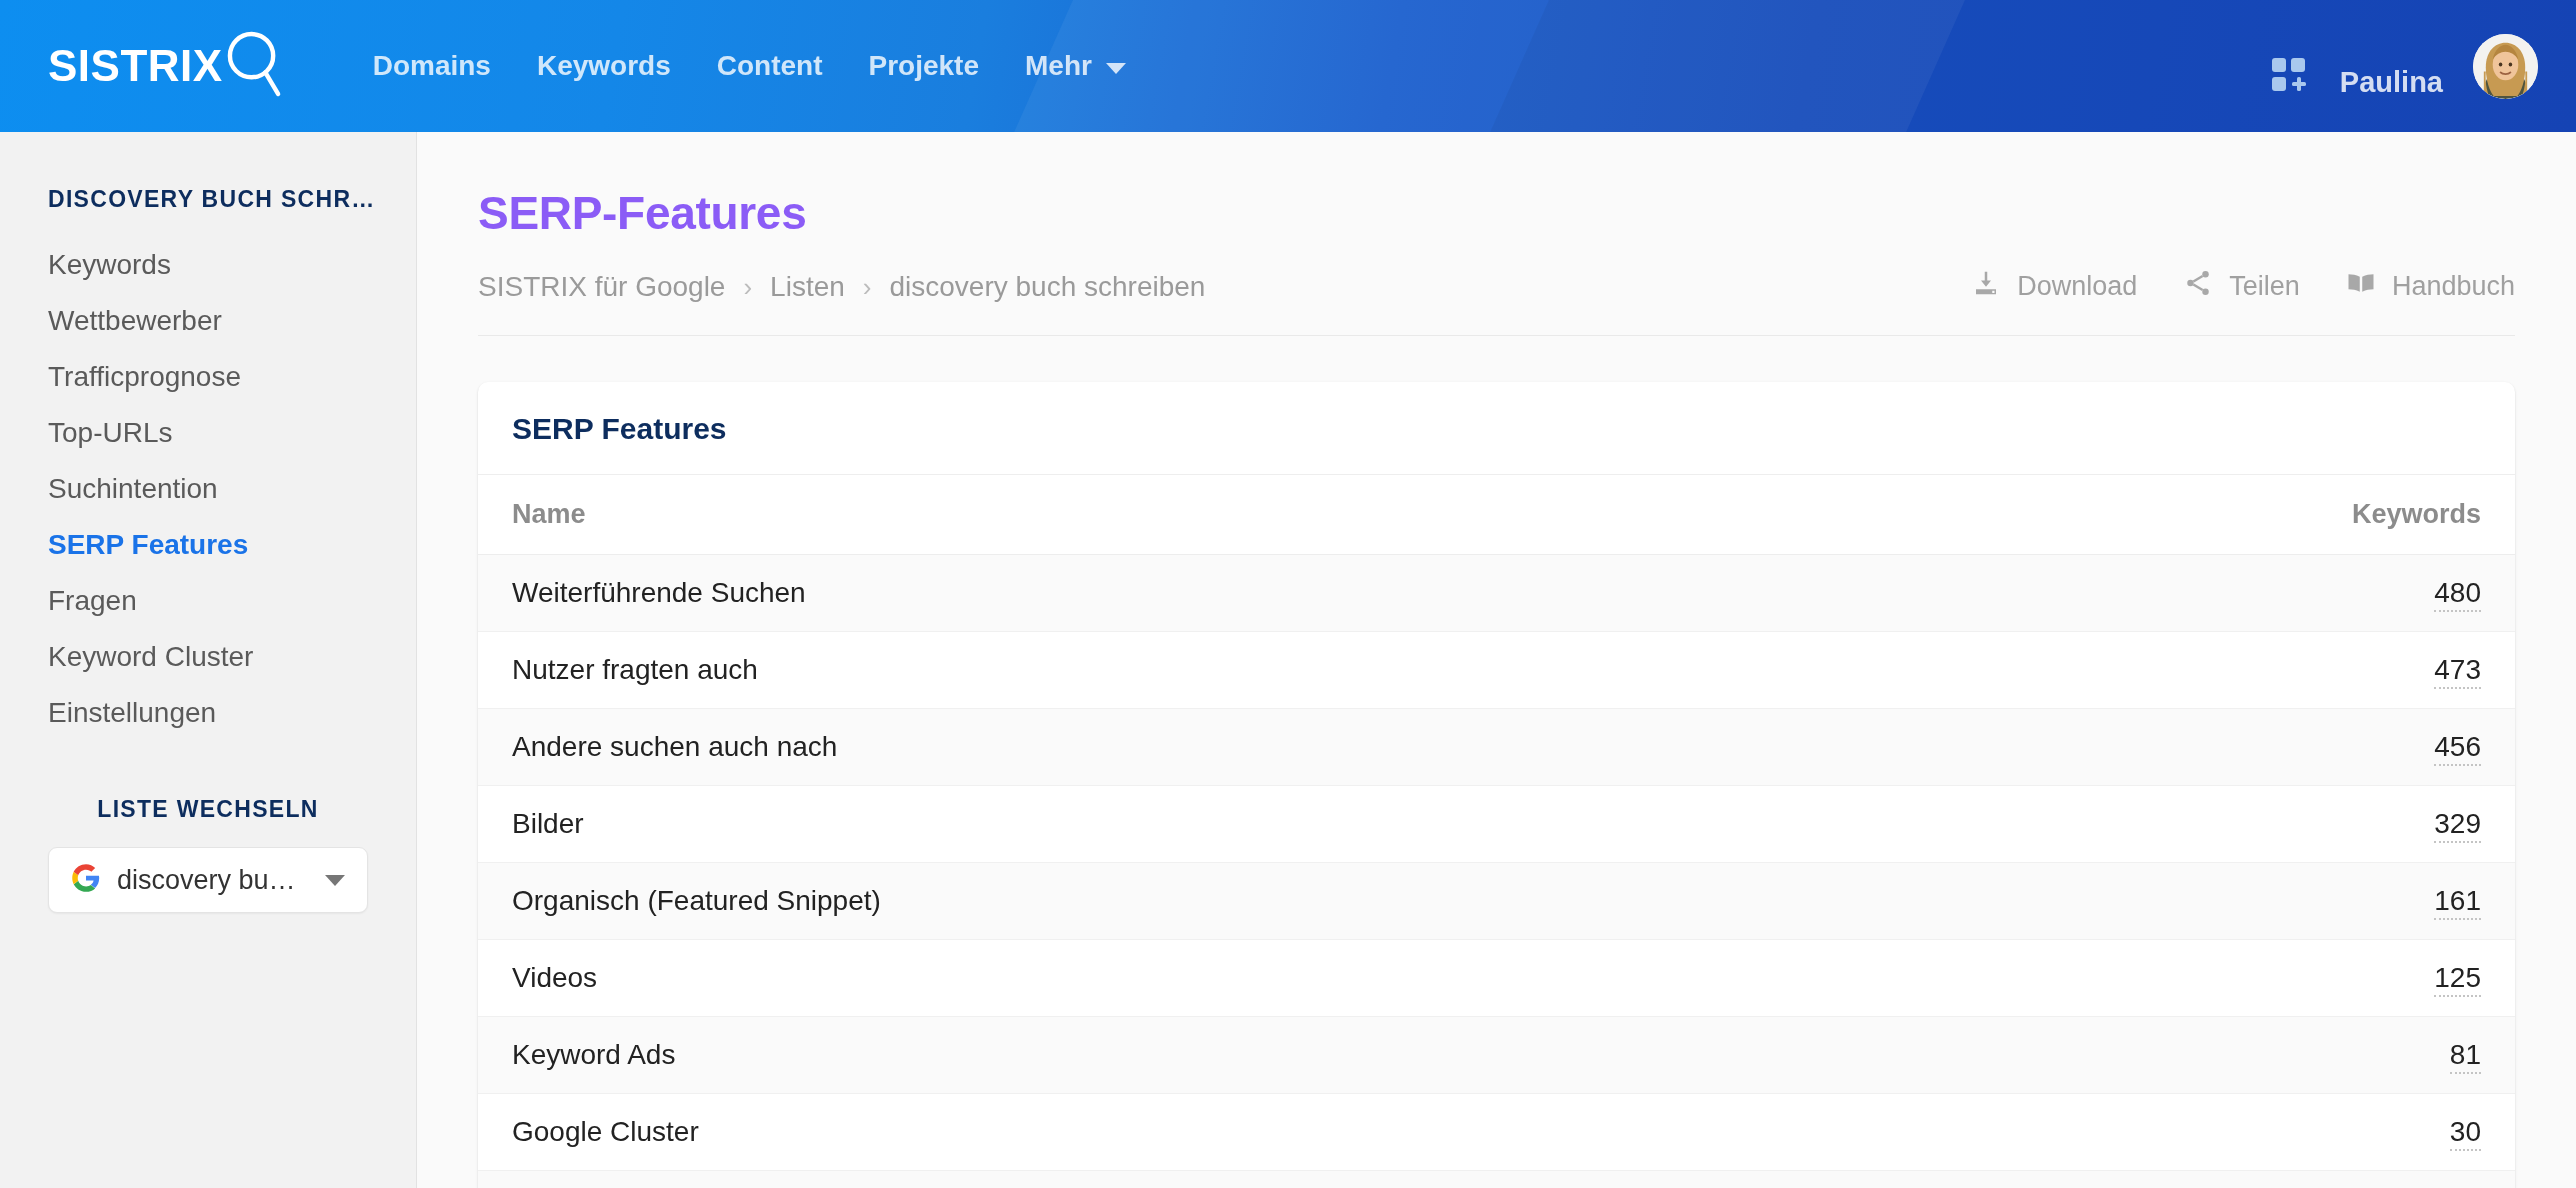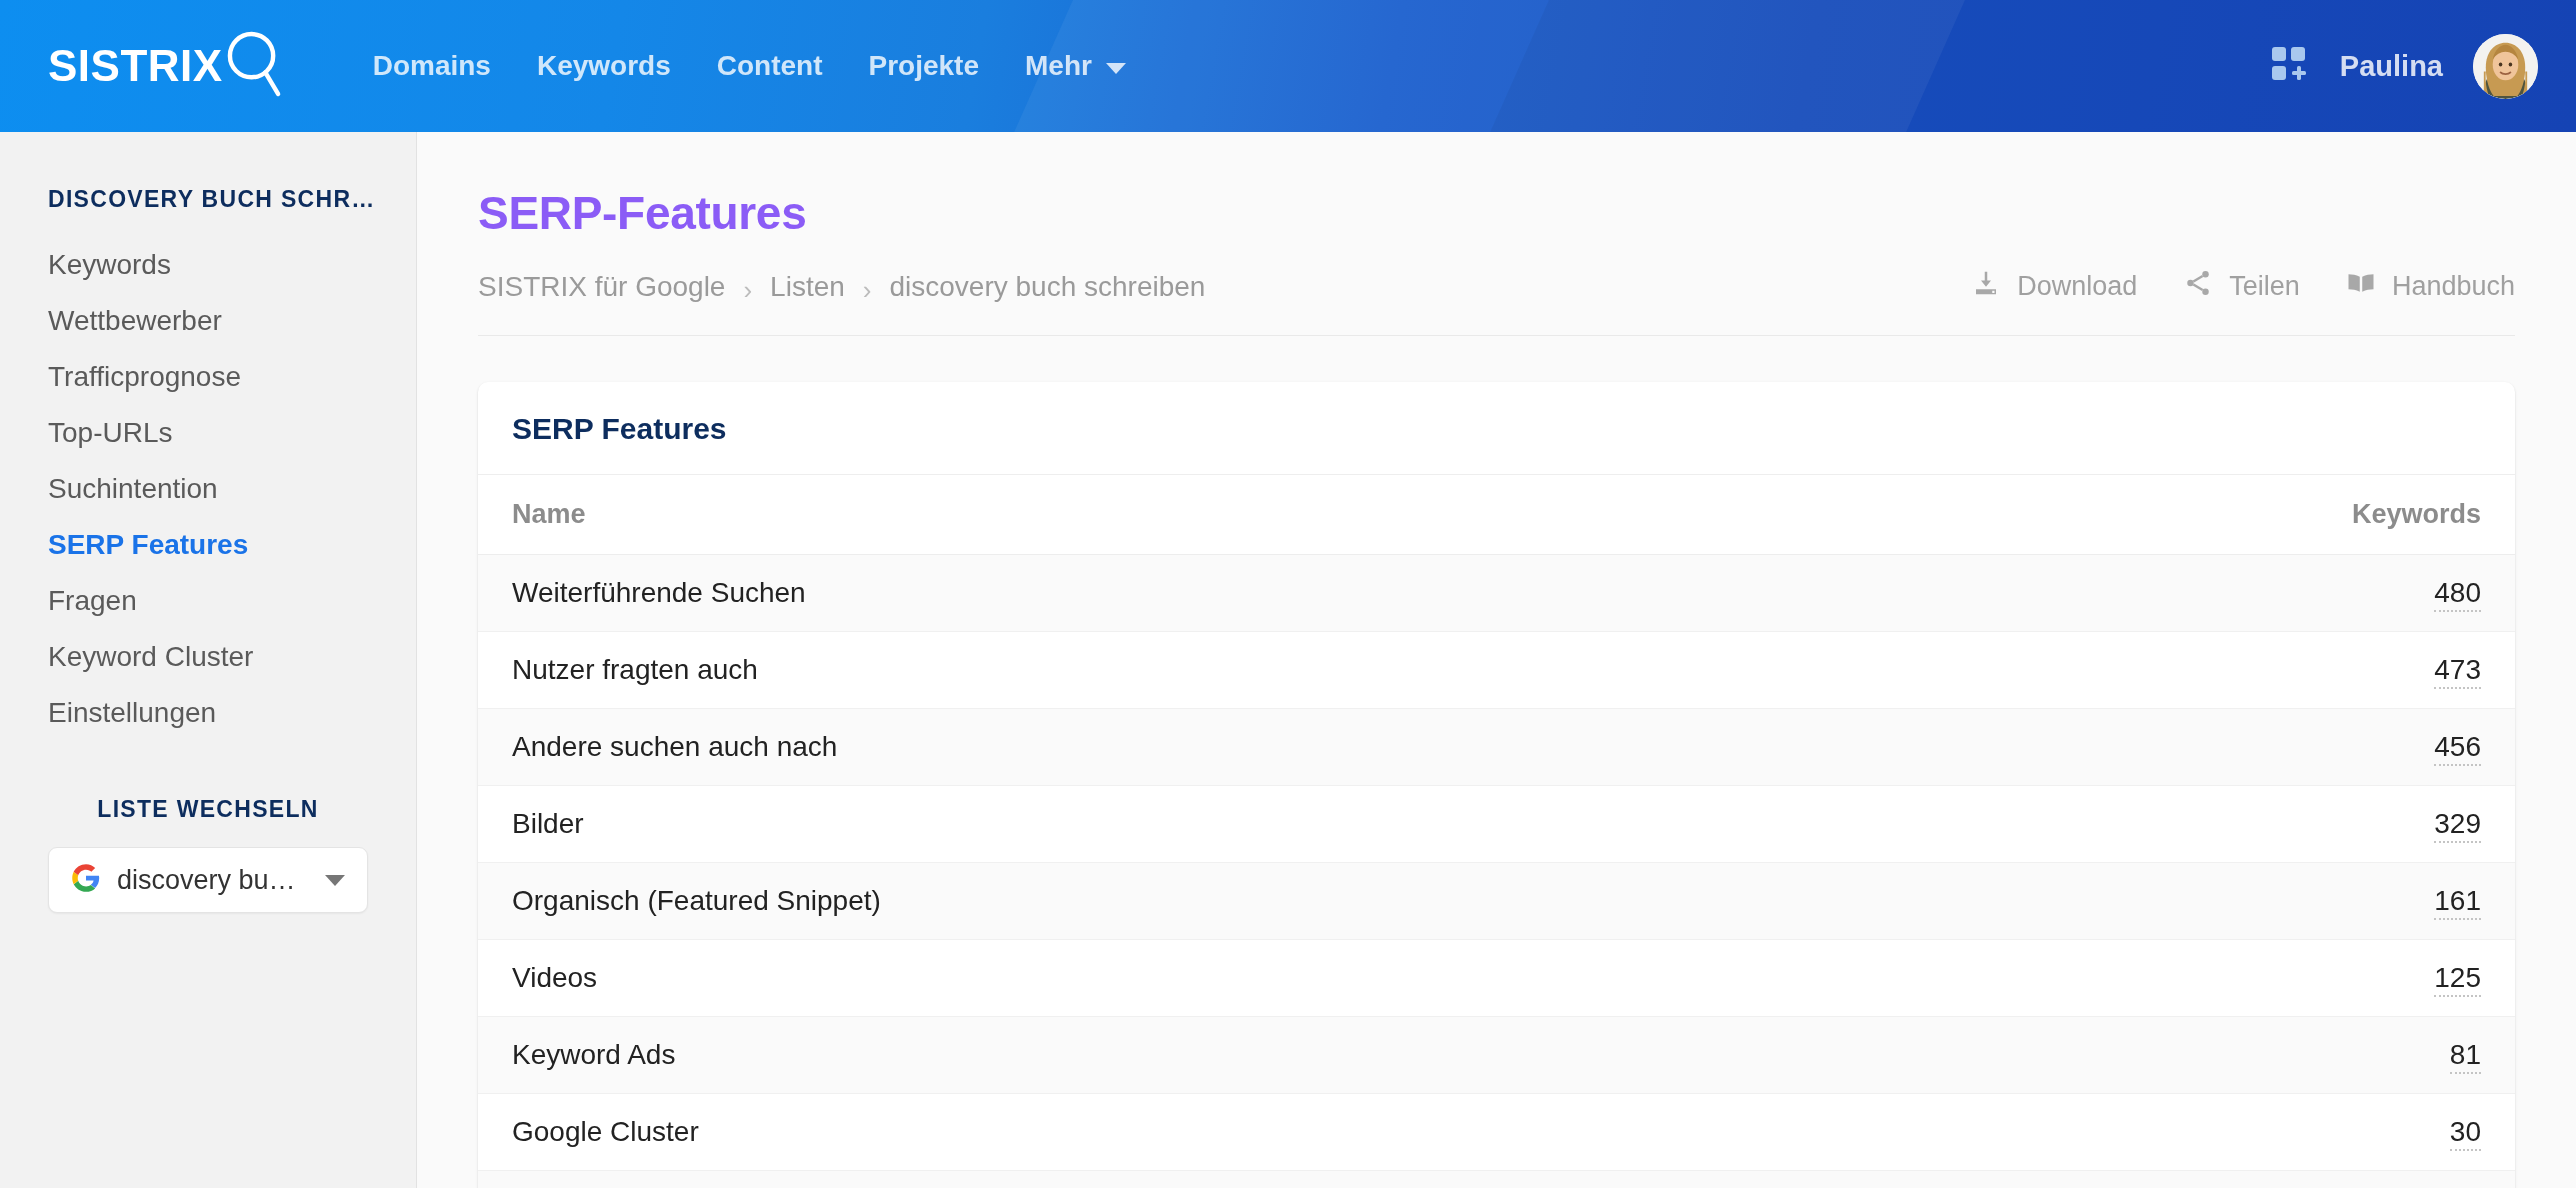--- a/index.html
+++ b/index.html
@@ -97,21 +97,21 @@
     border-left: 10px solid transparent;
     border-right: 10px solid transparent;
     border-top: 11px solid rgba(255,255,255,0.80);
     display:block;
     margin-top: 4px;
   }
 
   .topbar-right {
     margin-left: auto;
     display: flex;
-    align-items: center;
+    align-items: flex-end;
     gap: 30px;
     flex: none;
   }
   .apps-icon { display: block; cursor: pointer; }
   .user-name {
     color: rgba(255,255,255,0.82);
     font-size: 29px;
     font-weight: 600;
     cursor: pointer;
     white-space: nowrap;
@@ -218,21 +218,21 @@
     margin-bottom: 28px;
   }
   .crumb-row {
     display: flex;
     align-items: center;
     padding-bottom: 30px;
     border-bottom: 1px solid #e9e9e9;
   }
   .breadcrumb {
     display: flex;
-    align-items: flex-end;
+    align-items: center;
     gap: 18px;
     color: #9a9a9a;
     font-size: 28px;
   }
   .crumb { cursor: pointer; white-space: nowrap; }
   .crumb.last { cursor: default; }
   .crumb-sep {
     color: #bcbcbc;
     font-size: 26px;
     line-height: 1;

